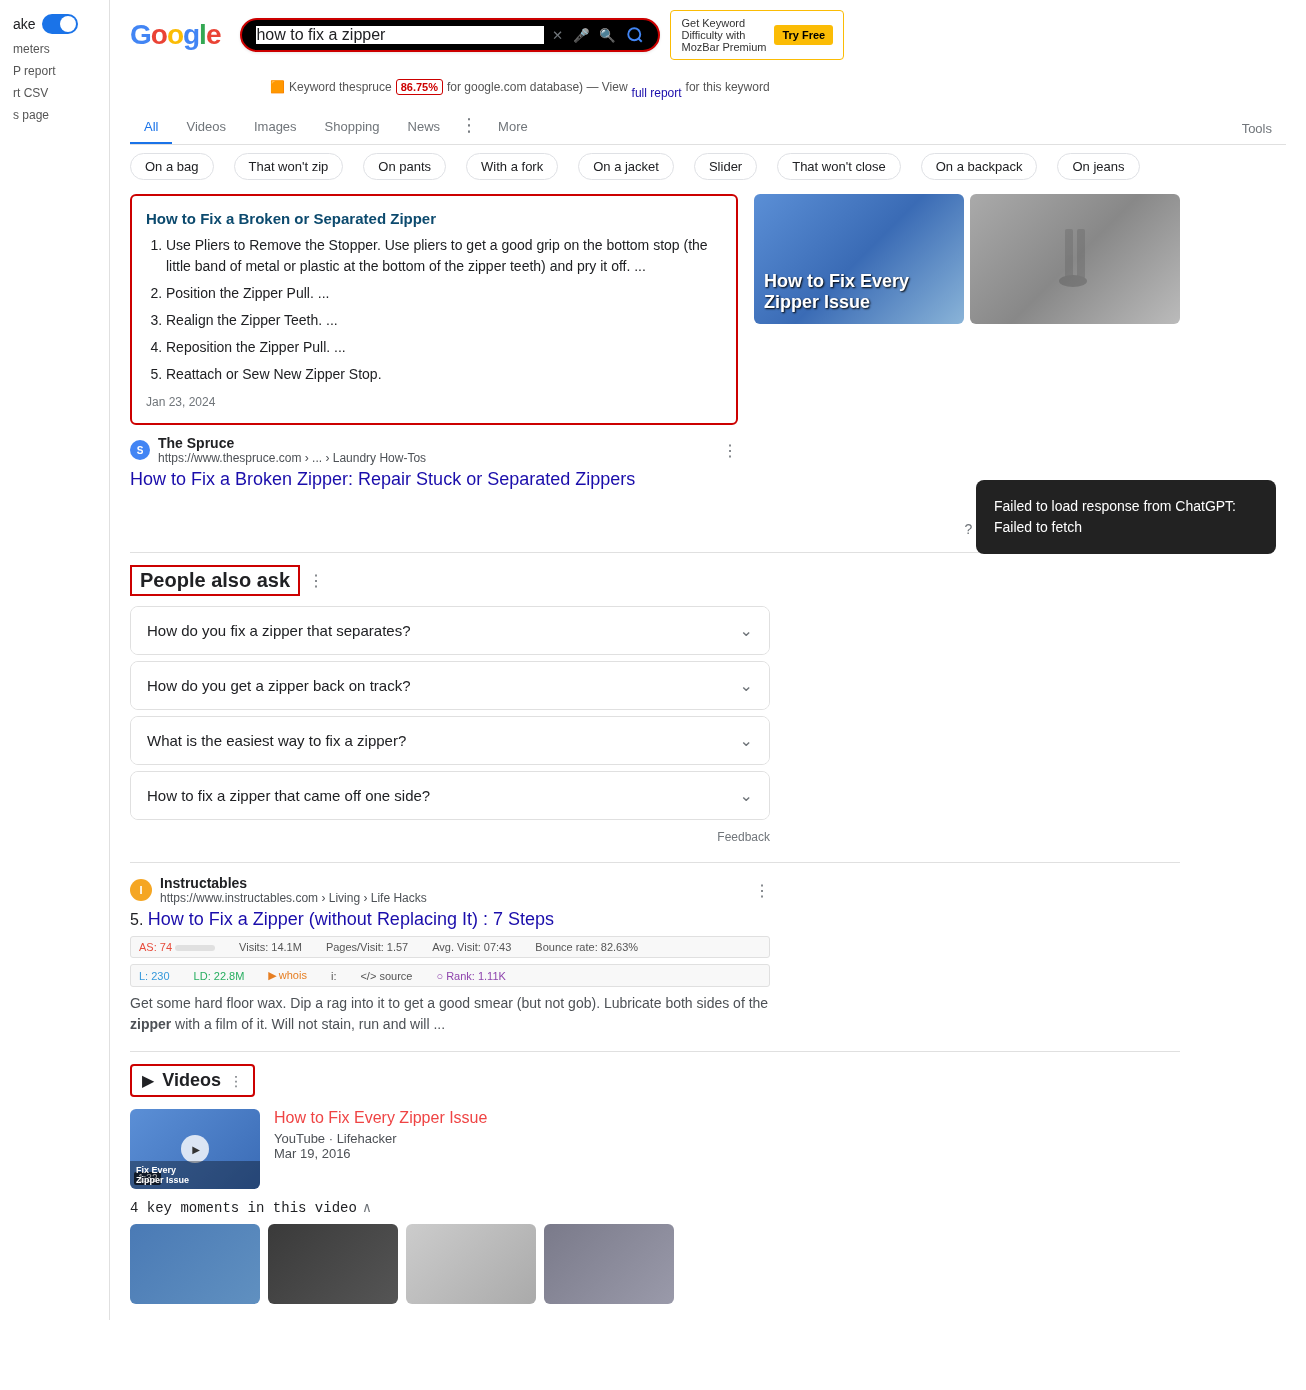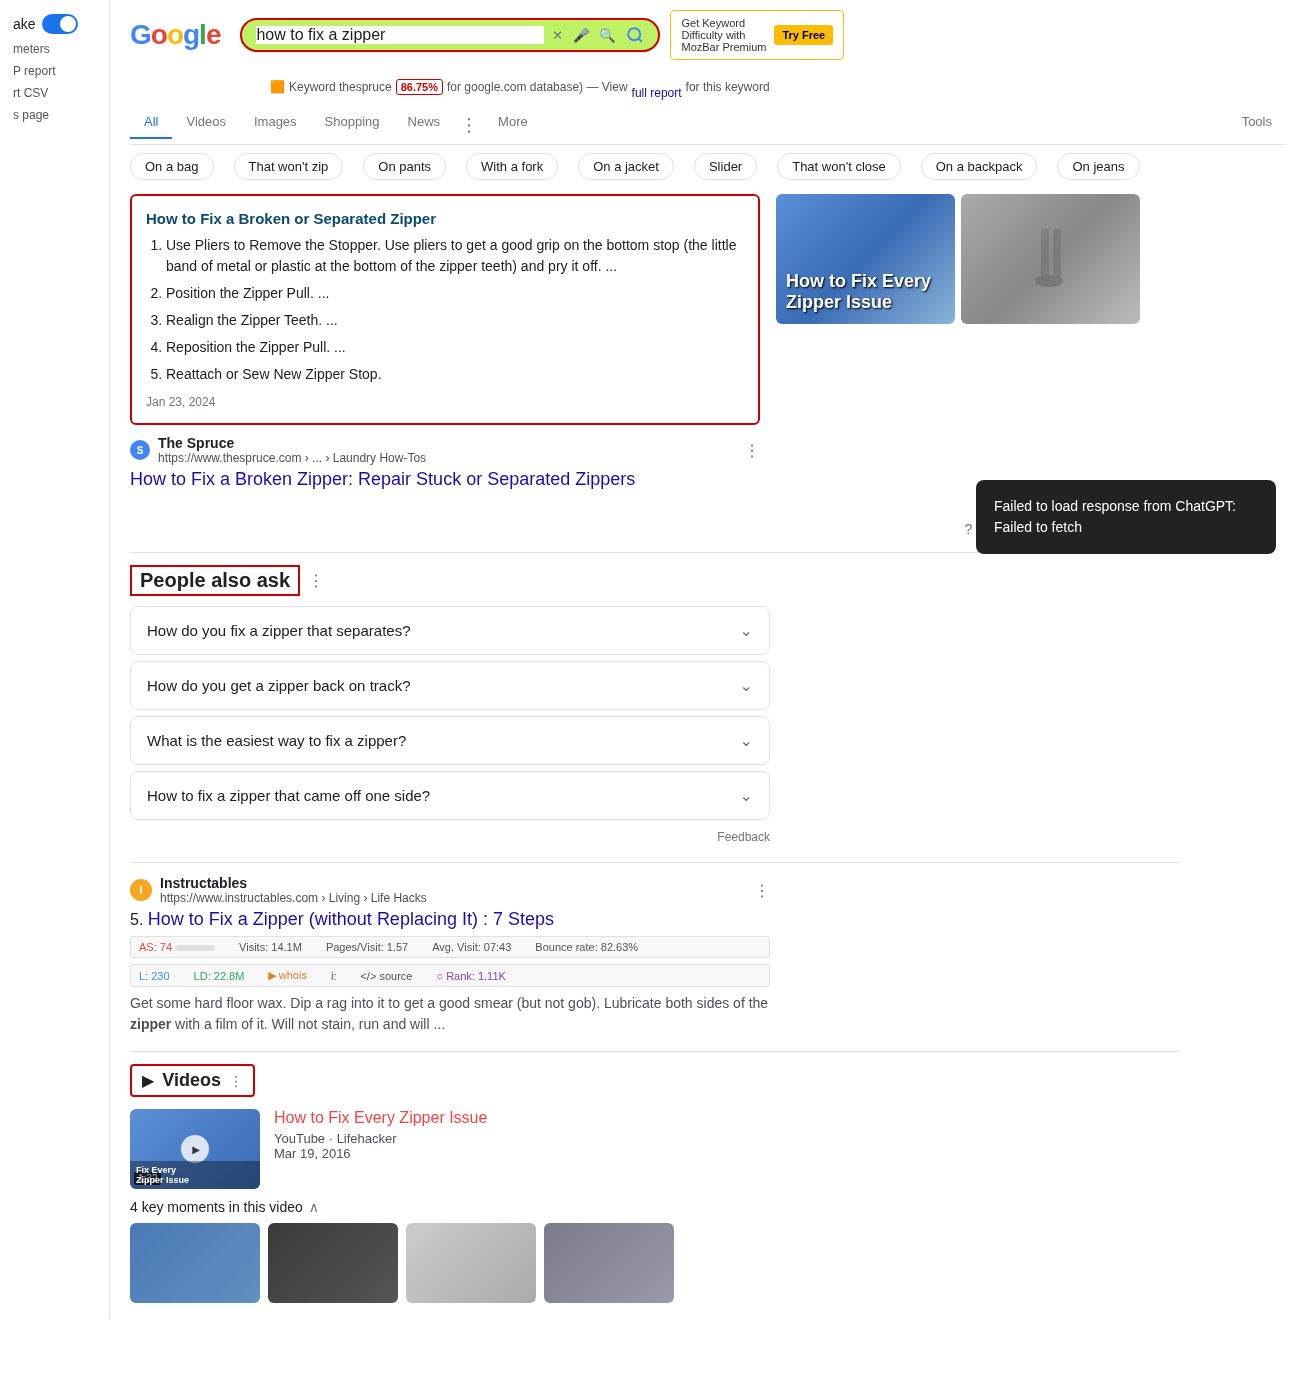--- a/index.html
+++ b/index.html
@@ -17,36 +17,36 @@
     .sidebar-item { padding: 4px 8px; font-size: 12px; color: #555; cursor: pointer; }
 
     
     .header { display: flex; align-items: center; padding: 10px 0; gap: 10px; }
     .google-logo { font-size: 28px; font-weight: bold; letter-spacing: -1px; margin-right: 10px; }
     .g-blue { color: #4285F4; }
     .g-red { color: #EA4335; }
     .g-yellow { color: #FBBC05; }
     .g-green { color: #34A853; }
 
-    .search-box-wrapper { display: flex; align-items: center; border: 2px solid #c00; border-radius: 24px; padding: 6px 14px; width: 420px; background: #bef264; box-shadow: 0 1px 3px rgba(0,0,0,.1); }
+    .search-box-wrapper { display: flex; align-items: center; border: 2px solid #c00; border-radius: 24px; padding: 6px 14px; width: 420px; background: #000000; box-shadow: 0 1px 3px rgba(0,0,0,.1); }
     .search-input { border: none; outline: none; font-size: 16px; flex: 1; color: #202124; }
     .search-icons { display: flex; align-items: center; gap: 10px; margin-left: 8px; }
     .icon-btn { background: none; border: none; cursor: pointer; display: flex; align-items: center; color: #70757a; }
 
     
     .kw-bar { display: flex; align-items: center; font-size: 12px; color: #555; margin: 4px 0 6px 140px; gap: 4px; }
     .kw-difficulty { background: #fff; border: 1px solid #c00; color: #c00; font-weight: bold; font-size: 11px; padding: 1px 4px; border-radius: 3px; }
     .kw-link { color: #1a0dab; text-decoration: none; margin-top: 12px; }
 
     
     .mozbar-ad { background: #fff; border: 1px solid #fbbc05; border-radius: 4px; padding: 6px 10px; font-size: 11px; color: #333; display: flex; align-items: center; gap: 8px; white-space: nowrap; }
     .try-free-btn { background: #fbbc05; color: #000; font-weight: bold; font-size: 11px; padding: 4px 8px; border-radius: 3px; border: none; cursor: pointer; }
 
     
-    .nav-tabs { display: flex; align-items: flex-start; border-bottom: 1px solid #e0e0e0; margin-bottom: 8px; gap: 0; }
+    .nav-tabs { display: flex; align-items: flex-end; border-bottom: 1px solid #e0e0e0; margin-bottom: 8px; gap: 0; }
     .nav-tab { padding: 8px 14px; font-size: 13px; color: #70757a; cursor: pointer; border-bottom: 2px solid transparent; white-space: nowrap; }
     .nav-tab.active { color: #1a73e8; border-bottom: 2px solid #1a73e8; }
     .nav-divider { color: #70757a; padding: 8px 6px; font-size: 18px; }
     .tools-btn { margin-left: auto; padding: 8px 14px; font-size: 13px; color: #70757a; cursor: pointer; }
 
     
     .filter-chips { display: flex; gap: 20px; flex-wrap: wrap; margin: 8px 0 14px 0; }
     .chip { padding: 5px 14px; border: 1px solid #dfe1e5; border-radius: 16px; font-size: 13px; color: #202124; cursor: pointer; white-space: nowrap; background: #fff; }
     .snippet-title { font-weight: bold; font-size: 15px; color: #0c4a6e; margin-bottom: 8px; }
     .snippet-steps { list-style: decimal; padding-left: 20px; }
@@ -54,21 +54,21 @@
     .snippet-date { font-size: 12px; color: #70757a; margin-top: 10px; }
 
     
     .source-result { margin-bottom: 14px; max-width: 630px; }
     .source-header { display: flex; align-items: center; gap: 8px; margin-bottom: 4px; }
     .source-favicon { width: 20px; height: 20px; background: #4285F4; border-radius: 50%; display: flex; align-items: center; justify-content: center; color: white; font-size: 10px; font-weight: bold; }
     .source-name { font-size: 14px; font-weight: bold; color: #202124; }
     .source-url { font-size: 12px; color: #4d5156; }
     .source-dots { color: #70757a; cursor: pointer; margin-left: auto; font-size: 16px; }
     .result-link { color: #1a0dab; font-size: 18px; text-decoration: none; display: block; margin-bottom: 6px; }
-    .snippet-img { width: 179px; height: 130px; border-radius: 6px; overflow: hidden; background: #ccc; display: flex; align-items: center; justify-content: center; position: relative; }
+    .snippet-img { width: 210px; height: 130px; border-radius: 6px; overflow: hidden; background: #ccc; display: flex; align-items: center; justify-content: center; position: relative; }
     .img-overlay-text { position: absolute; bottom: 10px; left: 10px; color: white; font-size: 18px; font-weight: bold; line-height: 1.2; text-shadow: 1px 1px 2px #000; }
     .img-blue { background: linear-gradient(135deg, #5b8fd6 0%, #3a6bb5 50%, #8ab4d8 100%); }
     .img-gray { background: linear-gradient(135deg, #aaa 0%, #888 50%, #bbb 100%); }
 
     
     .about-snippets { display: flex; align-items: center; justify-content: flex-end; gap: 8px; font-size: 12px; color: #70757a; margin-top: 8px; max-width: 1050px; }
     .about-snippets a { color: #1a0dab; text-decoration: none; }
 
     
     .paa-section { max-width: 640px; margin-bottom: 14px; }
@@ -103,21 +103,21 @@
     .video-play { width: 28px; height: 28px; background: rgba(255,255,255,0.8); border-radius: 50%; display: flex; align-items: center; justify-content: center; }
     .video-play::after { content: '▶'; font-size: 10px; color: #333; margin-left: 2px; }
     .video-duration { position: absolute; bottom: 4px; left: 4px; background: rgba(0,0,0,0.7); color: white; font-size: 10px; padding: 1px 4px; border-radius: 2px; }
     .video-thumb-overlay { position: absolute; bottom: 0; left: 0; right: 0; background: rgba(0,0,0,0.35); padding: 4px 6px; }
     .video-thumb-text { color: white; font-size: 9px; font-weight: bold; }
     .video-info { flex: 1; }
     .video-title { color: #ef4444; font-size: 16px; text-decoration: none; display: block; margin-bottom: 4px; }
     .video-meta { font-size: 13px; color: #4d5156; }
 
     
-    .key-moments { margin-top: 10px; }
+    .key-moments { margin-top: 10px; font-family: Liberation Mono, monospace; }
     .key-moments-header { display: flex; align-items: center; gap: 6px; font-size: 14px; color: #202124; cursor: pointer; margin-bottom: 8px; }
     .key-moments-chevron { color: #70757a; }
     .key-moments-thumbs { display: flex; gap: 8px; }
     .moment-thumb { width: 130px; height: 80px; border-radius: 6px; background: #bbb; overflow: hidden; }
     .moment-thumb-1 { background: linear-gradient(135deg, #4a7ab5, #6090c0); }
     .moment-thumb-2 { background: linear-gradient(135deg, #3a3a3a, #555); }
     .moment-thumb-3 { background: linear-gradient(135deg, #ccc, #aaa); }
     .moment-thumb-4 { background: linear-gradient(135deg, #7a7a8a, #9a9aaa); }
 
     

